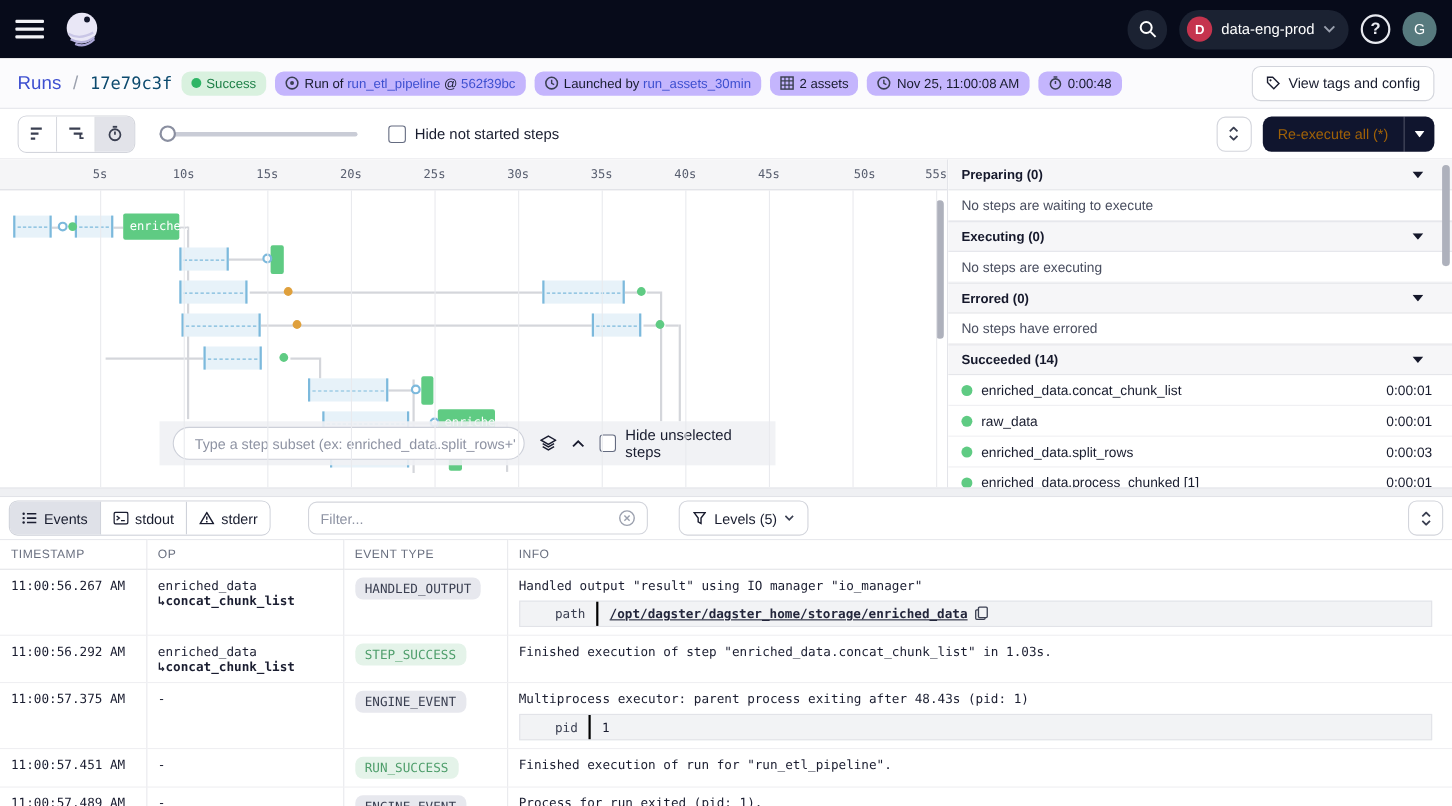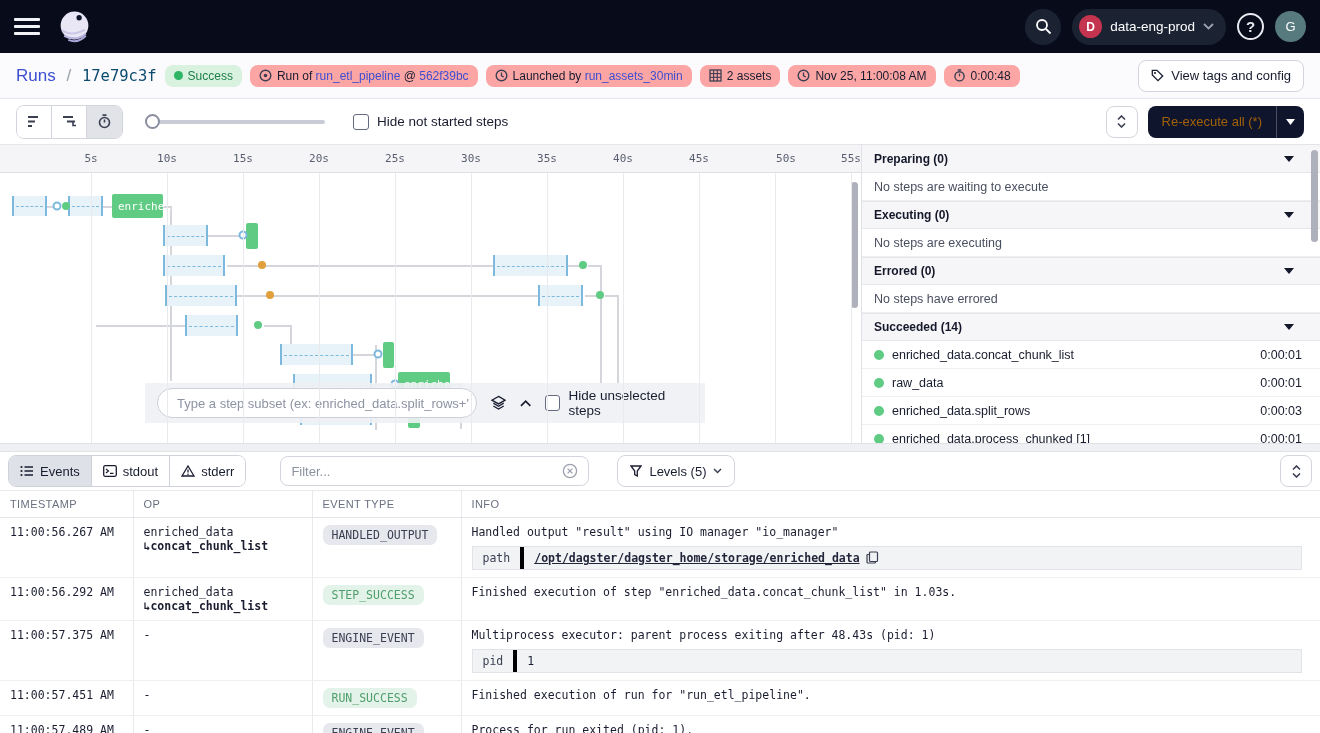--- a/index.html
+++ b/index.html
@@ -23,21 +23,21 @@
   #avatar { width:31px; height:31px; border-radius:50%; background:#577A7E; color:#fff; font-size:13px; display:flex; align-items:center; justify-content:center; }
 
   
   #runheader { height:46px; background:#FBFBFD; border-bottom:1px solid #E4E5EA; display:flex; align-items:center; padding:0 16px; gap:8px; }
   #breadcrumb { font-size:17px; white-space:nowrap; }
   #breadcrumb .root { color:#3D4FD0; cursor:pointer; }
   #breadcrumb .sep { color:#9BA0AD; margin:0 6px; }
   #breadcrumb .runid { color:#0c4a6e; font-family:"DejaVu Sans Mono", monospace; font-size:15.5px; }
   .status-badge { background:#D9F1DF; color:#1C7F46; font-size:12px; border-radius:8px; padding:4px 9px; display:flex; align-items:center; gap:5px; }
   .status-badge .dot { width:9px; height:9px; border-radius:50%; background:#2FB566; }
-  .hbadge { background:#fca5a5; color:#181C2E; font-size:12px; border-radius:8px; padding:4px 9px; display:flex; align-items:center; gap:5px; white-space:nowrap;justify-content:flex-end; }
+  .hbadge { background:#c4b5fd; color:#181C2E; font-size:12px; border-radius:8px; padding:4px 9px; display:flex; align-items:center; gap:5px; white-space:nowrap;justify-content:flex-end; }
   .hbadge svg { flex:0 0 auto; }
   .hbadge .lnk { color:#3D4FD0; cursor:pointer; }
   #header-actions { margin-left:auto; display:flex; align-items:center; gap:8px; }
   .wbtn { height:32px; background:#fff; border:1px solid #D3D5DC; border-radius:8px; font-size:13px; color:#181C2E; display:flex; align-items:center; gap:7px; padding:0 12px; cursor:pointer; white-space:nowrap; }
   .wbtn.iconic { width:32px; padding:0; justify-content:center; }
 
   
   #gtoolbar { height:46px; background:#fff; border-bottom:1px solid #E4E5EA; display:flex; align-items:center; padding:0 16px; }
   #viewmodes { display:flex; border:1px solid #D3D5DC; border-radius:8px; overflow:hidden; }
   .vm { width:35px; height:32px; display:flex; align-items:center; justify-content:center; background:#fff; border-right:1px solid #D3D5DC; cursor:pointer; }
@@ -107,21 +107,21 @@
   #etable th { font-size:11px; font-weight:normal; color:#6A7080; text-align:left; letter-spacing:.4px;
     padding:7px 10px; border-bottom:1px solid #E3E4E8; border-right:1px solid #E8E9ED; border-top:1px solid #E8E9ED; background:#fff; }
   #etable th:last-child, #etable td:last-child { border-right:none; }
   #etable td { font-family:"DejaVu Sans Mono", monospace; font-size:11.5px; color:#1A1D30; vertical-align:top;
     padding:7px 10px; border-bottom:1px solid #EFEFF2; border-right:1px solid #E8E9ED; }
   .op2 { font-weight:bold; }
   .ebadge { display:inline-block; font-size:11.5px; padding:3px 9px; border-radius:7px; }
   .ebadge.gray { background:#E7E8EE; color:#3A3F51; }
   .ebadge.green { background:#E4F3E9; color:#4E9E6B; }
   .metabox { margin-top:7px; background:#F2F3F5; border:1px solid #E2E3E8; display:flex; align-items:stretch; width:calc(100% - 8px); }
-  .metabox .k { padding:4px 10px; border-right:4px solid #000000; color:#3A3F51; flex:0 0 auto; }
+  .metabox .k { padding:4px 10px; border-right:2px solid #000000; color:#3A3F51; flex:0 0 auto;margin-left:22px; }
   .metabox .v { padding:4px 10px; display:flex; align-items:flex-start; gap:6px; }
   .metabox .v .link { text-decoration:underline; font-weight:bold; color:#23263B; cursor:pointer; }
   svg { display:block; }
 </style>
 </head>
 <body>
 
 <div id="topnav">
   <div id="hamburger">
       <span></span>

